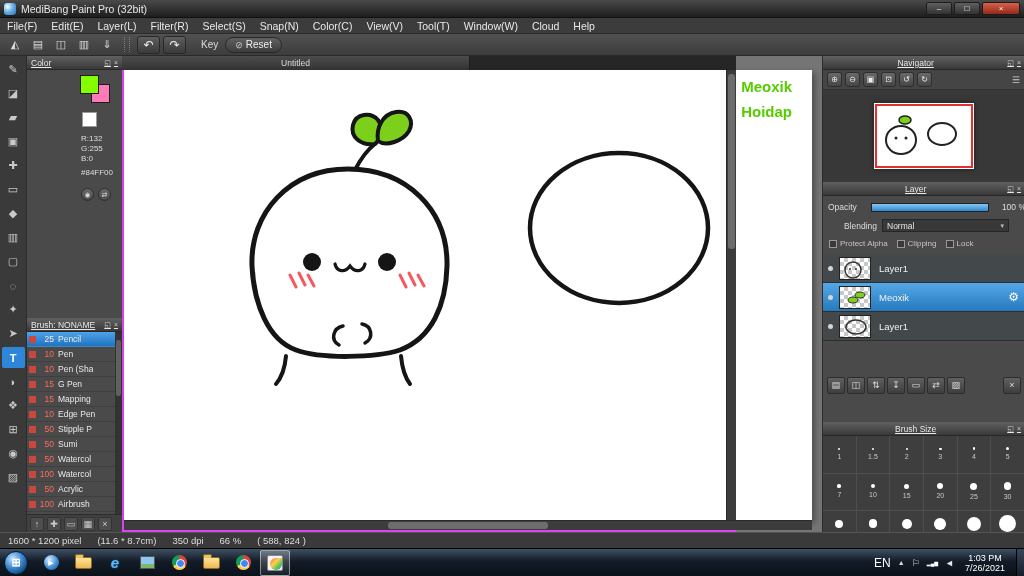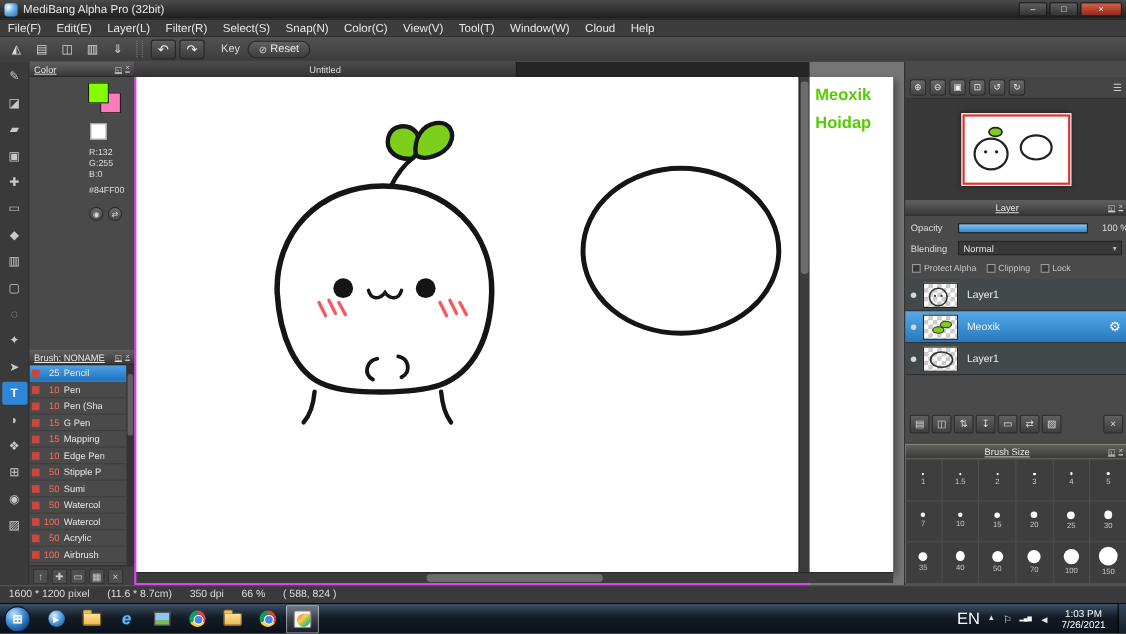--- a/index.html
+++ b/index.html
@@ -86,38 +86,38 @@
   .nav-menu{margin-left:auto;margin-right:5px;color:#ccc;font-size:9px;}
   .nav-view{position:absolute;left:0;top:34px;width:202px;height:92px;background:#383838;display:flex;align-items:center;justify-content:center;}
   .nav-thumb{position:relative;width:100px;height:66px;background:#fff;box-shadow:0 0 5px rgba(0,0,0,.5);}
 
   .layer-panel{position:absolute;left:0;top:126px;width:202px;height:223px;background:#4a4a4a;}
   .op-row{position:absolute;left:0;top:17px;width:208px;height:16px;display:flex;align-items:center;padding:0 5px;gap:5px;}
   .lp-label{font-size:8.5px;color:#ddd;width:38px;flex:none;}
   .slider{position:relative;flex:1;height:9px;background:#2c2c2c;border:1px solid #222;}
   .slider-fill{position:absolute;left:0;top:0;height:100%;width:100%;background:linear-gradient(#85c6f2,#3287cd);display:block;}
   .lp-val{font-size:8.5px;color:#ddd;width:32px;text-align:right;flex:none;}
-  .bl-row{position:absolute;left:0;top:36px;width:202px;height:15px;display:flex;align-items:center;padding:0 5px;gap:5px;}
+  .bl-row{position:absolute;left:0;top:36px;width:202px;height:15px;display:flex;align-items:center;padding:0 16px;gap:5px;text-align:right;}
   .select{flex:1;height:13px;background:#383838;border:1px solid #262626;display:flex;align-items:center;padding:0 4px;font-size:8.5px;color:#e5e5e5;}
   .sel-arrow{margin-left:auto;font-size:7px;color:#bbb;}
   .cb-row{position:absolute;left:0;top:55px;width:202px;height:13px;display:flex;align-items:center;padding:0 6px;gap:9px;font-size:8px;color:#c5c5c5;}
   .cb-item{display:flex;align-items:center;white-space:nowrap;}
   .cb{width:8px;height:8px;border:1px solid #999;background:#3a3a3a;margin-right:3px;display:inline-block;flex:none;}
   .layer-list{position:absolute;left:0;top:72px;width:202px;}
   .layer-row{position:relative;height:29px;background:#43484a;border-bottom:1px solid #2e2e2e;display:flex;align-items:center;}
   .layer-row.selected{background:linear-gradient(#54a9e8,#2679bd);}
   .vis-dot{width:5px;height:5px;border-radius:50%;background:#d5d5d5;margin:0 6px 0 5px;flex:none;}
   .layer-thumb{width:32px;height:23px;border:1px solid #222;flex:none;position:relative;overflow:hidden;}
   .layer-nm{margin-left:8px;font-size:9.5px;color:#f0f0f0;}
   .gear{position:absolute;right:6px;top:50%;transform:translateY(-50%);color:#fff;font-size:12px;}
   .layer-tools{position:absolute;left:0;top:192px;width:202px;height:22px;display:flex;align-items:center;gap:2px;padding:0 4px;}
   .lt-btn{width:18px;height:17px;background:linear-gradient(#606060,#3e3e3e);border:1px solid #2c2c2c;border-radius:2px;color:#ddd;font-size:9px;display:flex;align-items:center;justify-content:center;flex:none;}
   .lt-btn.trash{margin-left:auto;}
 
-  .brushsize-panel{position:absolute;left:0;top:348px;width:202px;height:127px;background:#fef9c3;}
+  .brushsize-panel{position:absolute;left:0;top:366px;width:202px;height:127px;background:#7dd3fc;}
   .size-grid{position:absolute;left:0;top:14px;width:202px;height:113px;display:flex;flex-wrap:wrap;background:#3e3e3e;align-content:flex-start;}
   .size-cell{width:33.66px;height:37.5px;border-right:1px solid #4e4e4e;border-bottom:1px solid #4e4e4e;display:flex;flex-direction:column;align-items:center;justify-content:center;gap:3px;}
   .size-dot{background:#fff;border-radius:50%;display:block;flex:none;}
   .size-label{font-size:7px;color:#c9c9c9;line-height:8px;}
 
   .checker{background-color:#fff;background-image:linear-gradient(45deg,#c8c8c8 25%,transparent 25%,transparent 75%,#c8c8c8 75%),linear-gradient(45deg,#c8c8c8 25%,transparent 25%,transparent 75%,#c8c8c8 75%);background-size:8px 8px;background-position:0 0,4px 4px;}
 
   
   .statusbar{position:absolute;left:0;top:532px;width:100%;height:16px;background:#3a3a3a;border-top:1px solid #555;display:flex;align-items:center;gap:16px;padding-left:8px;font-size:9.5px;color:#ddd;}
 
@@ -130,35 +130,35 @@
   .ic-wmp{width:15px;height:15px;border-radius:50%;background:radial-gradient(circle at 35% 30%,#d8ecff,#3f8fd6 55%,#1a4f8a);display:flex;align-items:center;justify-content:center;color:#fff;font-size:7px;}
   .ic-folder{width:17px;height:12px;position:relative;background:linear-gradient(#ffe39a,#edb94f);border:1px solid #8a6a1e;border-radius:1px 2px 2px 2px;}
   .ic-folder:before{content:"";position:absolute;top:-4px;left:-1px;width:7px;height:3px;background:#edc35f;border:1px solid #8a6a1e;border-bottom:none;border-radius:2px 2px 0 0;}
   .ic-ie{font-size:15px;font-style:italic;font-weight:bold;color:#63b8f7;text-shadow:0 0 2px #1a6ab0;line-height:15px;}
   .ic-img{width:15px;height:13px;background:linear-gradient(180deg,#8ec6f0 60%,#7db86a 60%);border:1px solid #555;}
   .ic-chrome{width:15px;height:15px;border-radius:50%;background:conic-gradient(#db4437 0 120deg,#ffcd40 120deg 240deg,#0f9d58 240deg 360deg);position:relative;}
   .ic-chrome:after{content:"";position:absolute;left:4px;top:4px;width:7px;height:7px;border-rad???;border-radius:50%;background:#4285f4;border:1px solid #fff;}
   .ic-paint{width:16px;height:16px;border-radius:2px;background:#f5f5f5;border:1px solid #888;position:relative;overflow:hidden;}
   .ic-paint:before{content:"";position:absolute;left:2px;top:2px;width:12px;height:12px;background:linear-gradient(135deg,#ff5a5a,#ffd24a 40%,#59c15a 70%,#4a8fe0);border-radius:50% 0 50% 50%;}
   .tray{margin-left:auto;display:flex;align-items:center;gap:7px;height:100%;}
-  .tray-lang{color:#fff;font-size:15px;padding-left:28px;}
+  .tray-lang{color:#fff;font-size:12px;padding-left:28px;}
   .tray-caret{color:#ddd;font-size:7px;}
   .tray-ico{color:#e8e8e8;font-size:9px;}
   .tray-net{color:#fff;font-size:5px;letter-spacing:0;}
   .tray-clock{color:#fff;font-size:9px;text-align:center;line-height:10px;padding:0 4px;}
   .show-desktop{width:8px;height:100%;background:linear-gradient(#36465a,#151e29);border-left:1px solid #000;display:block;}
 </style>
 </head>
 <body>
 
 <div class="screen">
 
   <div class="titlebar">
     <span class="app-icon"></span>
-    <span>MediBang Alpha Pro (32bit)</span>
+    <span>MediBang Paint Pro (32bit)</span>
     <div class="win-controls">
       <span class="win-btn">–</span>
       <span class="win-btn">□</span>
       <span class="win-btn close">×</span>
     </div>
   </div>
 
   <div class="menubar">
 
   <span class="menu-item">File(F)</span>
@@ -385,20 +385,25 @@
         <span class="v-thumb"></span>
       </div>
       <div class="h-scroll">
         <span class="h-thumb"></span>
       </div>
     </div>
 
     <div class="right-panels">
 
       <div class="navigator">
+        <div class="p-head center">
+          <span class="p-title">Navigator</span>
+          <span class="p-ico">◱</span>
+          <span class="p-ico">×</span>
+        </div>
         <div class="nav-tools">
           <span class="nav-btn">⊕</span>
           <span class="nav-btn">⊖</span>
           <span class="nav-btn">▣</span>
           <span class="nav-btn">⊡</span>
           <span class="nav-btn">↺</span>
           <span class="nav-btn">↻</span>
           <span class="nav-menu">☰</span>
         </div>
         <div class="nav-view">

